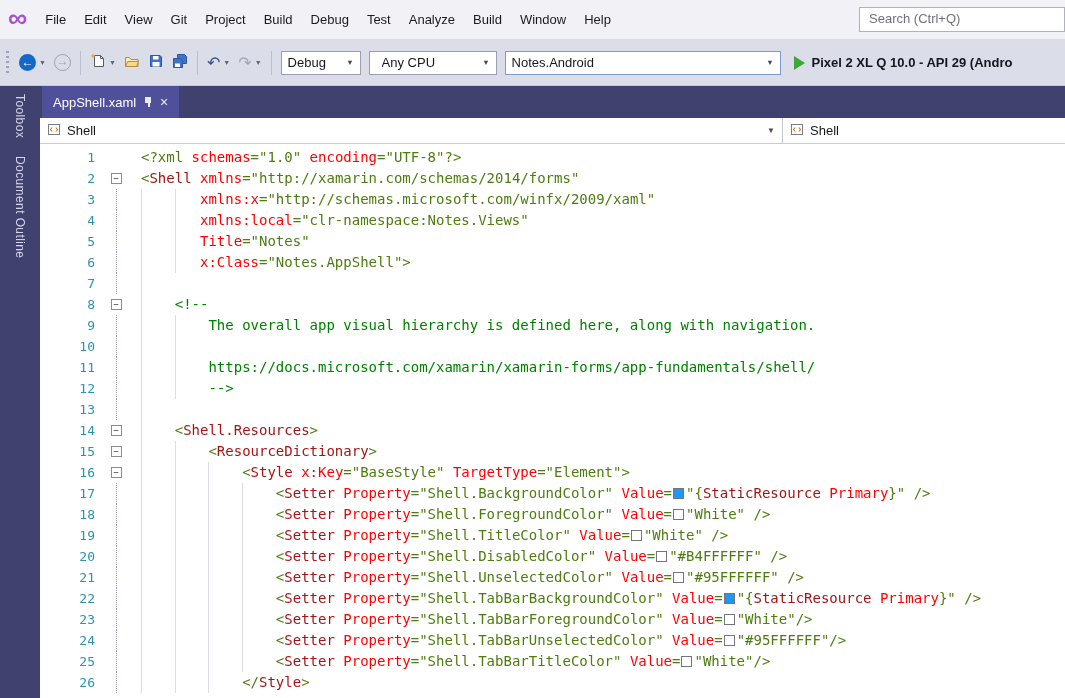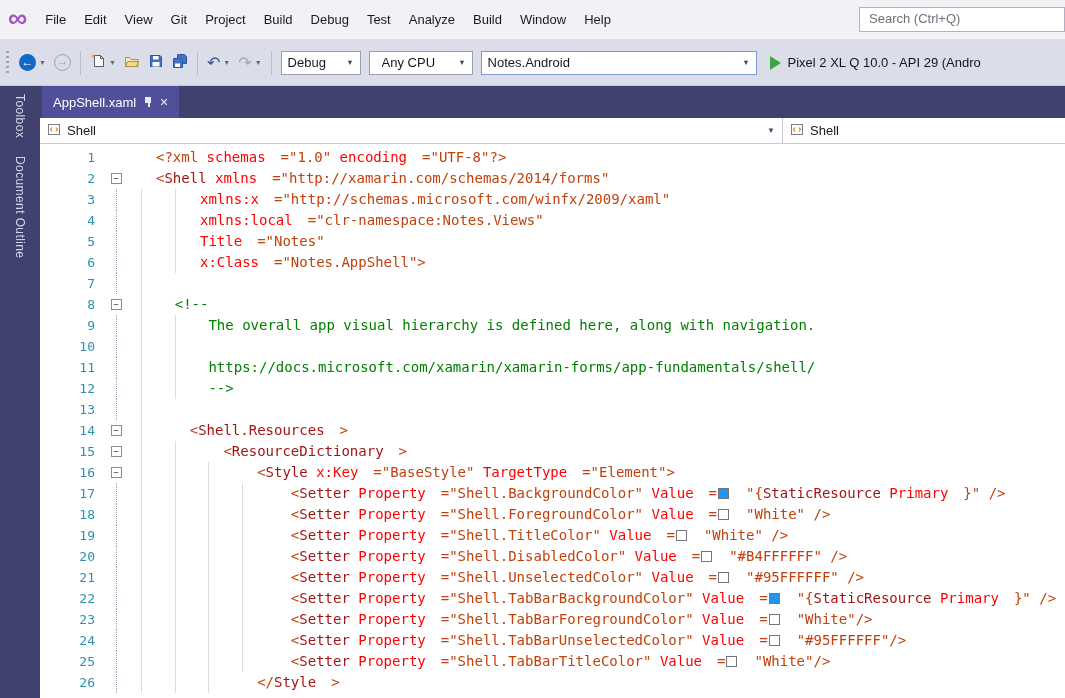--- a/index.html
+++ b/index.html
@@ -42,26 +42,26 @@
   .glyph { font-size:16px; line-height:16px; }
   .undo-g { color:#39548C; } .redo-g { color:#A4A6BB; }
 
   .combo {
     display:flex; align-items:center; height:24px; background:#FFFFFF;
     border:1px solid #9B9DB2; padding:0 6px; font-size:13px; color:#17171F;
     margin:0 4px; flex:0 0 auto;
   }
   .combo .val { flex:1; white-space:nowrap; overflow:hidden; }
   .combo .dd { font-size:7.5px; color:#45464F; padding-left:7px; }
-  #combo-config { width:80px; } #combo-platform { width:104px;padding-left:12px; } #combo-project { width:276px; border-color:#7E9BD0; }
+  #combo-config { width:80px; } #combo-platform { width:128px;padding-left:12px; } #combo-project { width:276px; border-color:#7E9BD0; }
 
   #run { display:flex; align-items:center; margin-left:9px; white-space:nowrap; overflow:hidden; flex:1 1 auto; min-width:0; }
   .play-tri { width:0; height:0; border-left:11px solid #3DA73D;
     border-top:7px solid transparent; border-bottom:7px solid transparent; margin-right:7px; flex:0 0 auto; }
-  #run .val { font-size:13px; color:#15151D; overflow:hidden; white-space:nowrap; }
+  #run .val { font-size:13px; color:#15151D; overflow:hidden; white-space:nowrap;font-weight:bold; }
 
   
   #shell-body { display:flex; height:612px; background:#41416F; }
   #side-strip { width:40px; flex:0 0 40px; display:flex; flex-direction:column; align-items:center; padding-top:8px; gap:18px; }
   .side-tab { writing-mode:vertical-rl; font-size:12px; color:#D6D7EB; letter-spacing:.4px; white-space:nowrap; }
 
   #doc-area { flex:1 1 auto; min-width:0; display:flex; flex-direction:column; }
   #tab-row { height:32px; flex:0 0 32px; display:flex; align-items:stretch; padding-left:2px; }
   .doc-tab { display:flex; align-items:center; gap:7px; background:#50509A; color:#FFFFFF; font-size:13px; padding:0 11px; }
   .pin-icon { position:relative; width:10px; height:12px; }
@@ -87,21 +87,21 @@
   .fold-box { width:11px; height:11px; border:1px solid #8C8C99; background:#FFFFFF;
     color:#3A3A44; font-size:9px; line-height:8px; text-align:center;
     font-family:"DejaVu Sans Mono", monospace; align-self:center; }
   .fold-guide { height:100%; width:0; border-left:1px dotted #9B9CAE; }
   .code { flex:1 1 auto; min-width:0; overflow:hidden; white-space:pre; padding-left:13px;
     font-family:"DejaVu Sans Mono", monospace; font-size:14px; line-height:21px; color:#1E1E1E; }
   .indent { display:inline-block; height:21px; vertical-align:top;
     background-image:repeating-linear-gradient(to right,#DCDCE6 0,#DCDCE6 1px,transparent 1px,transparent 4ch); }
   .swatch { display:inline-block; width:11px; height:11px; border:1px solid #75757F;
     vertical-align:middle; margin:0 2px 2px 1px; }
-  .tk-d { color:#c2410c;margin-left:15px; }   
+  .tk-d { color:#4d7c0f; }   
   .tk-e { color:#A31515; }   
   .tk-a { color:#FF0000; }   
   .tk-c { color:#008000; }   
 </style>
 </head>
 <body>
 
 <div id="app">
 
   <div id="menubar">

